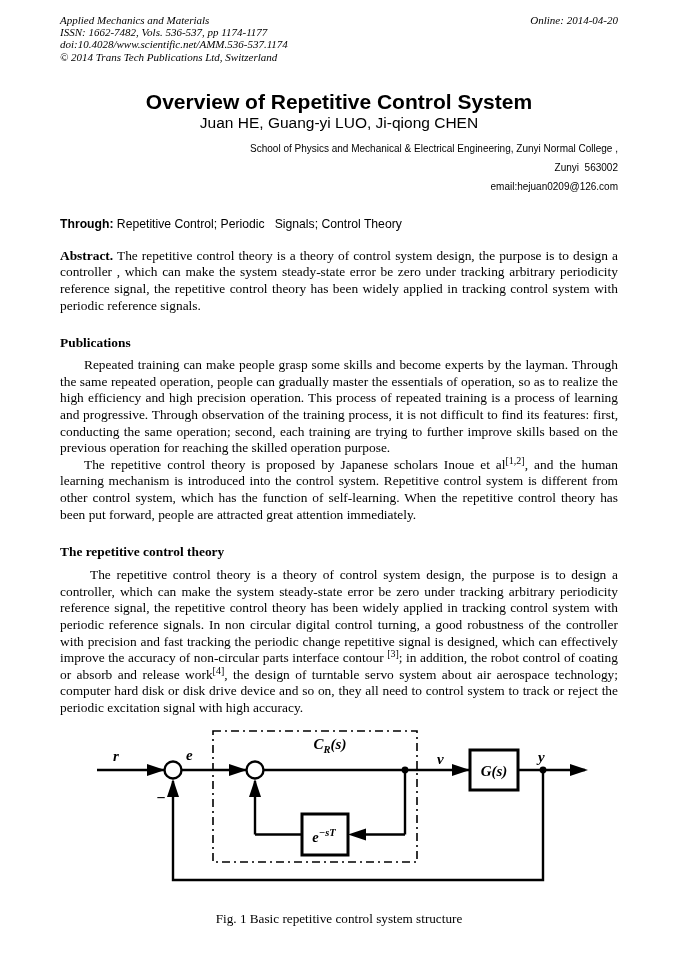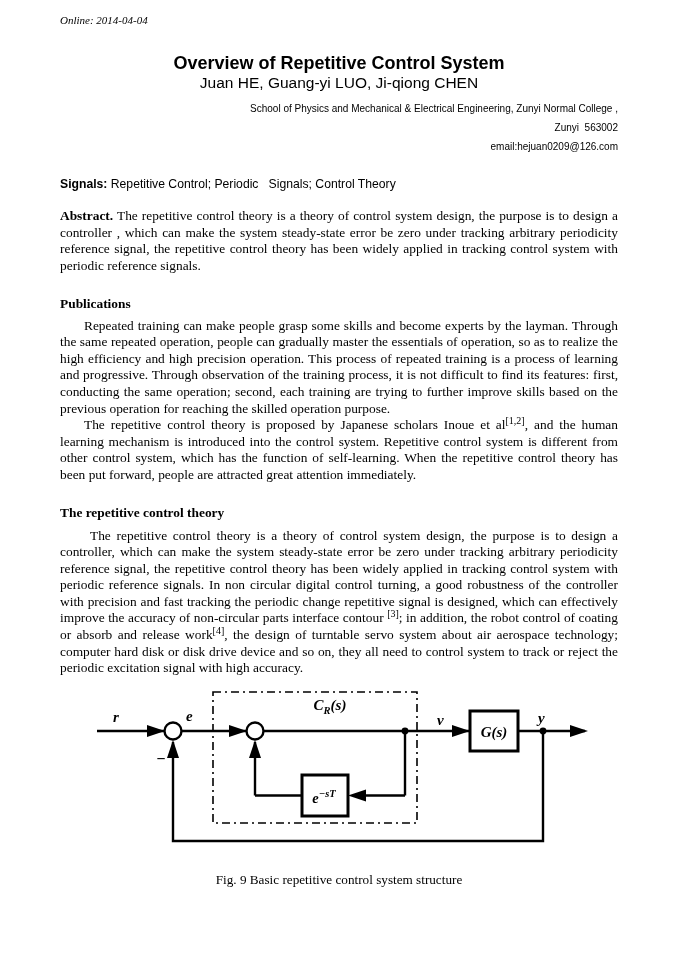--- a/index.html
+++ b/index.html
@@ -18,21 +18,21 @@
     font-style: italic;
     font-size: 11px;
     line-height: 12.2px;
     white-space: pre-wrap;
   }
 
   
   .title {
     font-family: "Liberation Sans", sans-serif;
     font-weight: bold;
-    font-size: 18px;
+    font-size: 21px;
     text-align: center;
     margin-top: 27px;
   }
   .authors {
     font-family: "Liberation Sans", sans-serif;
     font-size: 15.5px;
     text-align: center;
   }
   .affil, .city, .email {
     font-family: "Liberation Sans", sans-serif;
@@ -88,30 +88,36 @@
     font-style: italic;
     fill: #000;
   }
 </style>
 </head>
 <body>
 
 <div class="page">
 
   <div class="hdr">
-    <div class="hdr-right">Online: 2014-04-04</div>
+    <div class="hdr-left">
+      <div>Applied Mechanics and Materials</div>
+      <div>ISSN: 1662-7482, Vols. 536-537, pp 1174-1177</div>
+      <div>doi:10.4028/www.scientific.net/AMM.536-537.1174</div>
+      <div>© 2014 Trans Tech Publications Ltd, Switzerland</div>
+    </div>
+    <div class="hdr-right">Online: 2014-04-20</div>
   </div>
 
   <div class="title">Overview of Repetitive Control System</div>
   <div class="authors">Juan HE, Guang-yi LUO, Ji-qiong CHEN</div>
   <div class="affil">School of Physics and Mechanical &amp; Electrical Engineering, Zunyi Normal College ,</div>
   <div class="city">Zunyi  563002</div>
   <div class="email">email:hejuan0209@126.com</div>
 
-  <div class="keywords"><span class="kw-label">Signals:</span><span> Repetitive Control; Periodic   Signals; Control Theory</span></div>
+  <div class="keywords"><span class="kw-label">Through:</span><span> Repetitive Control; Periodic   Signals; Control Theory</span></div>
 
   <p class="body-p abstract"><span class="ab-label">Abstract.</span><span> The repetitive control theory is a theory of control system design, the purpose is to design a controller , which can make the system steady-state error be zero under tracking arbitrary periodicity reference signal, the repetitive control theory has been widely applied in tracking control system with periodic reference signals.</span></p>
 
   <div class="sec-heading">Publications</div>
   <p class="body-p ind1">Repeated training can make people grasp some skills and become experts by the layman. Through the same repeated operation, people can gradually master the essentials of operation, so as to realize the high efficiency and high precision operation. This process of repeated training is a process of learning and progressive. Through observation of the training process, it is not difficult to find its features: first, conducting the same operation; second, each training are trying to further improve skills based on the previous operation for reaching the skilled operation purpose.</p>
   <p class="body-p ind0"><span>The repetitive control theory is proposed by Japanese scholars Inoue et al</span><sup class="ref">[1,2]</sup><span>, and the human learning mechanism is introduced into the control system. Repetitive control system is different from other control system, which has the function of self-learning. When the repetitive control theory has been put forward, people are attracted great attention immediately.</span></p>
 
   <div class="sec-heading">The repetitive control theory</div>
   <p class="body-p ind2"><span>The repetitive control theory is a theory of control system design, the purpose is to design a controller, which can make the system steady-state error be zero under tracking arbitrary periodicity reference signal, the repetitive control theory has been widely applied in tracking control system with periodic reference signals. In non circular digital control turning, a good robustness of the controller with precision and fast tracking the periodic change repetitive signal is designed, which can effectively improve the accuracy of non-circular parts interface contour </span><sup class="ref">[3]</sup><span>; in addition, the robot control of coating or absorb and release work</span><sup class="ref">[4]</sup><span>, the design of turntable servo system about air aerospace technology; computer hard disk or disk drive device and so on, they all need to control system to track or reject the periodic excitation signal with high accuracy.</span></p>
 
@@ -153,15 +159,15 @@
       <circle cx="463" cy="45" r="3.4" fill="#000"></circle>
 
       <text x="33" y="36" font-size="15">r</text>
       <text x="106" y="35" font-size="15">e</text>
       <text x="357" y="39" font-size="15">v</text>
       <text x="458" y="37" font-size="15">y</text>
       <text x="81" y="78" text-anchor="middle" font-size="16" font-style="normal">−</text>
     </svg>
   </div>
 
-  <div class="fig-caption">Fig. 9 Basic repetitive control system structure</div>
+  <div class="fig-caption">Fig. 1 Basic repetitive control system structure</div>
 
 </div>
 
 </body></html>

